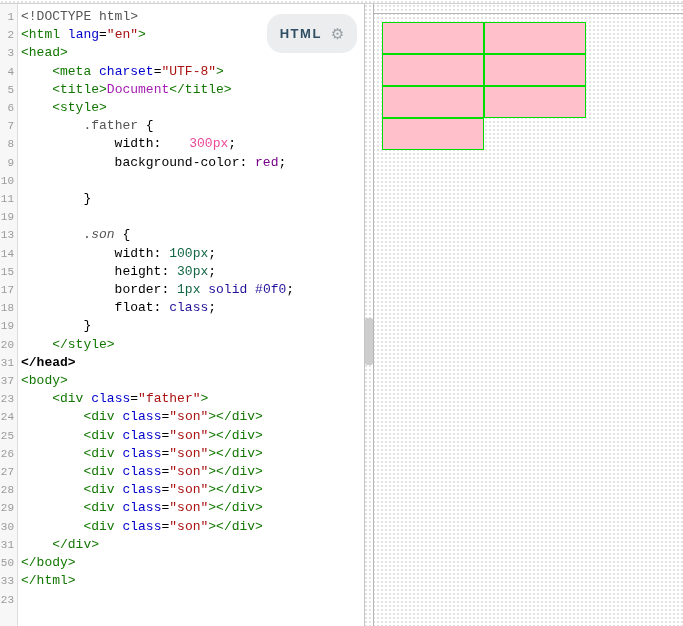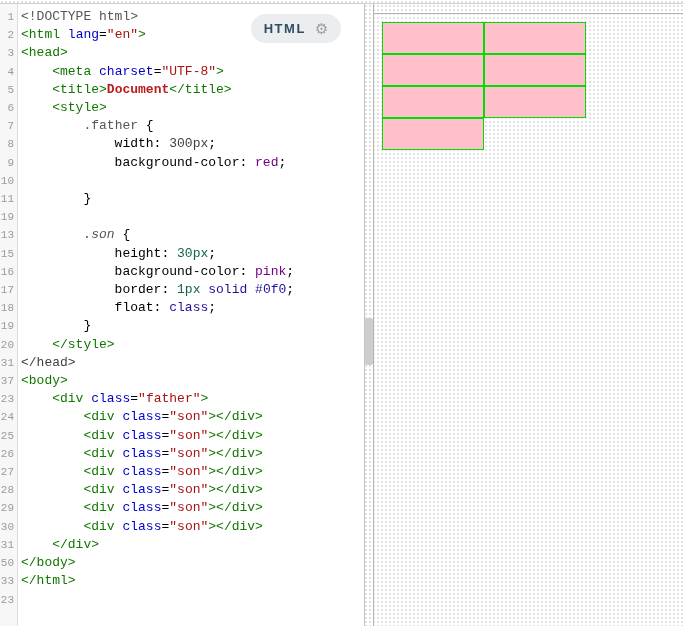--- a/index.html
+++ b/index.html
@@ -30,21 +30,21 @@
   }
   .code-line { display:flex; white-space:pre; }
   .ln {
     flex:0 0 14px; width:14px; padding-right:3px; text-align:right;
     font-size:11px; color:#9b9b9b;
   }
   .code-text { margin-left:4px; color:#000; }
 
   
   .panel-badge {
-    position:absolute; left:251px; top:10px; width:90px; height:29px;
+    position:absolute; left:267px; top:10px; width:90px; height:39px;
     background:#ecedee; border-radius:15px;
     display:flex; align-items:center; justify-content:center; gap:9px;
   }
   .panel-badge .lbl {
     font-size:13px; font-weight:bold; letter-spacing:1.5px; color:#2d4e63;
   }
   .panel-badge .gear { font-size:15px; color:#98a0a6; line-height:1; cursor:pointer; }
 
   
   .divider-line-left  { position:absolute; left:364px; top:4px; bottom:0; width:1px; background:#c5c5c5; }
@@ -66,36 +66,36 @@
 
 <div class="top-rule"></div>
 
 <div class="editor-pane">
   <div class="gutter-bg"></div>
   <div class="code-lines" id="code-lines">
       <div class="code-line"><span class="ln">1</span><span class="code-text"><span style="color: rgb(85, 85, 85);">&lt;!DOCTYPE html&gt;</span></span></div>
       <div class="code-line"><span class="ln">2</span><span class="code-text"><span style="color: rgb(17, 119, 0);">&lt;html</span><span style="color: rgb(0, 0, 0);"> </span><span style="color: rgb(0, 0, 204);">lang</span><span style="color: rgb(0, 0, 0);">=</span><span style="color: rgb(170, 17, 17);">"en"</span><span style="color: rgb(17, 119, 0);">&gt;</span></span></div>
       <div class="code-line"><span class="ln">3</span><span class="code-text"><span style="color: rgb(17, 119, 0);">&lt;head&gt;</span></span></div>
       <div class="code-line"><span class="ln">4</span><span class="code-text"><span style="color: rgb(0, 0, 0);">    </span><span style="color: rgb(17, 119, 0);">&lt;meta</span><span style="color: rgb(0, 0, 0);"> </span><span style="color: rgb(0, 0, 204);">charset</span><span style="color: rgb(0, 0, 0);">=</span><span style="color: rgb(170, 17, 17);">"UTF-8"</span><span style="color: rgb(17, 119, 0);">&gt;</span></span></div>
-      <div class="code-line"><span class="ln">5</span><span class="code-text"><span style="color: rgb(0, 0, 0);">    </span><span style="color: rgb(17, 119, 0);">&lt;title&gt;</span><span style="color: #b91c1c; font-weight: bold;">Document</span><span style="color: rgb(17, 119, 0);">&lt;/title&gt;</span></span></div>
+      <div class="code-line"><span class="ln">5</span><span class="code-text"><span style="color: rgb(0, 0, 0);">    </span><span style="color: rgb(17, 119, 0);">&lt;title&gt;</span><span style="color: #a21caf;">Document</span><span style="color: rgb(17, 119, 0);">&lt;/title&gt;</span></span></div>
       <div class="code-line"><span class="ln">6</span><span class="code-text"><span style="color: rgb(0, 0, 0);">    </span><span style="color: rgb(17, 119, 0);">&lt;style&gt;</span></span></div>
       <div class="code-line"><span class="ln">7</span><span class="code-text"><span style="color: rgb(0, 0, 0);">        </span><span style="color: rgb(85, 85, 85);">.father</span><span style="color: rgb(0, 0, 0);"> {</span></span></div>
-      <div class="code-line"><span class="ln">8</span><span class="code-text"><span style="color: rgb(0, 0, 0);">            width: </span><span style="color: #404040;">300px</span><span style="color: rgb(0, 0, 0);">;</span></span></div>
+      <div class="code-line"><span class="ln">8</span><span class="code-text"><span style="color: rgb(0, 0, 0);">            width: </span><span style="color: #ec4899; margin-left: 20px;">300px</span><span style="color: rgb(0, 0, 0);">;</span></span></div>
       <div class="code-line"><span class="ln">9</span><span class="code-text"><span style="color: rgb(0, 0, 0);">            background-color: </span><span style="color: rgb(119, 0, 136);">red</span><span style="color: rgb(0, 0, 0);">;</span></span></div>
       <div class="code-line"><span class="ln">10</span><span class="code-text"></span></div>
       <div class="code-line"><span class="ln">11</span><span class="code-text"><span style="color: rgb(0, 0, 0);">        }</span></span></div>
       <div class="code-line"><span class="ln">19</span><span class="code-text"></span></div>
       <div class="code-line"><span class="ln">13</span><span class="code-text"><span style="color: rgb(0, 0, 0);">        </span><span style="color: rgb(85, 85, 85); font-style: italic;">.son</span><span style="color: rgb(0, 0, 0);"> {</span></span></div>
+      <div class="code-line"><span class="ln">14</span><span class="code-text"><span style="color: rgb(0, 0, 0);">            width: </span><span style="color: rgb(17, 102, 68);">100px</span><span style="color: rgb(0, 0, 0);">;</span></span></div>
       <div class="code-line"><span class="ln">15</span><span class="code-text"><span style="color: rgb(0, 0, 0);">            height: </span><span style="color: rgb(17, 102, 68);">30px</span><span style="color: rgb(0, 0, 0);">;</span></span></div>
-      <div class="code-line"><span class="ln">16</span><span class="code-text"><span style="color: rgb(0, 0, 0);">            background-color: </span><span style="color: rgb(119, 0, 136);">pink</span><span style="color: rgb(0, 0, 0);">;</span></span></div>
       <div class="code-line"><span class="ln">17</span><span class="code-text"><span style="color: rgb(0, 0, 0);">            border: </span><span style="color: rgb(17, 102, 68);">1px</span><span style="color: rgb(0, 0, 0);"> </span><span style="color: rgb(34, 17, 153);">solid</span><span style="color: rgb(0, 0, 0);"> </span><span style="color: rgb(34, 17, 153);">#0f0</span><span style="color: rgb(0, 0, 0);">;</span></span></div>
       <div class="code-line"><span class="ln">18</span><span class="code-text"><span style="color: rgb(0, 0, 0);">            float: </span><span style="color: rgb(34, 17, 153);">class</span><span style="color: rgb(0, 0, 0);">;</span></span></div>
       <div class="code-line"><span class="ln">19</span><span class="code-text"><span style="color: rgb(0, 0, 0);">        }</span></span></div>
       <div class="code-line"><span class="ln">20</span><span class="code-text"><span style="color: rgb(0, 0, 0);">    </span><span style="color: rgb(17, 119, 0);">&lt;/style&gt;</span></span></div>
-      <div class="code-line"><span class="ln">31</span><span class="code-text"><span style="color: #404040;">&lt;/head&gt;</span></span></div>
+      <div class="code-line"><span class="ln">31</span><span class="code-text"><span style="color: #000000; font-weight: bold;">&lt;/head&gt;</span></span></div>
       <div class="code-line"><span class="ln">37</span><span class="code-text"><span style="color: rgb(17, 119, 0);">&lt;body&gt;</span></span></div>
       <div class="code-line"><span class="ln">23</span><span class="code-text"><span style="color: rgb(0, 0, 0);">    </span><span style="color: rgb(17, 119, 0);">&lt;div</span><span style="color: rgb(0, 0, 0);"> </span><span style="color: rgb(0, 0, 204);">class</span><span style="color: rgb(0, 0, 0);">=</span><span style="color: rgb(170, 17, 17);">"father"</span><span style="color: rgb(17, 119, 0);">&gt;</span></span></div>
       <div class="code-line"><span class="ln">24</span><span class="code-text"><span style="color: rgb(0, 0, 0);">        </span><span style="color: rgb(17, 119, 0);">&lt;div</span><span style="color: rgb(0, 0, 0);"> </span><span style="color: rgb(0, 0, 204);">class</span><span style="color: rgb(0, 0, 0);">=</span><span style="color: rgb(170, 17, 17);">"son"</span><span style="color: rgb(17, 119, 0);">&gt;&lt;/div&gt;</span></span></div>
       <div class="code-line"><span class="ln">25</span><span class="code-text"><span style="color: rgb(0, 0, 0);">        </span><span style="color: rgb(17, 119, 0);">&lt;div</span><span style="color: rgb(0, 0, 0);"> </span><span style="color: rgb(0, 0, 204);">class</span><span style="color: rgb(0, 0, 0);">=</span><span style="color: rgb(170, 17, 17);">"son"</span><span style="color: rgb(17, 119, 0);">&gt;&lt;/div&gt;</span></span></div>
       <div class="code-line"><span class="ln">26</span><span class="code-text"><span style="color: rgb(0, 0, 0);">        </span><span style="color: rgb(17, 119, 0);">&lt;div</span><span style="color: rgb(0, 0, 0);"> </span><span style="color: rgb(0, 0, 204);">class</span><span style="color: rgb(0, 0, 0);">=</span><span style="color: rgb(170, 17, 17);">"son"</span><span style="color: rgb(17, 119, 0);">&gt;&lt;/div&gt;</span></span></div>
       <div class="code-line"><span class="ln">27</span><span class="code-text"><span style="color: rgb(0, 0, 0);">        </span><span style="color: rgb(17, 119, 0);">&lt;div</span><span style="color: rgb(0, 0, 0);"> </span><span style="color: rgb(0, 0, 204);">class</span><span style="color: rgb(0, 0, 0);">=</span><span style="color: rgb(170, 17, 17);">"son"</span><span style="color: rgb(17, 119, 0);">&gt;&lt;/div&gt;</span></span></div>
       <div class="code-line"><span class="ln">28</span><span class="code-text"><span style="color: rgb(0, 0, 0);">        </span><span style="color: rgb(17, 119, 0);">&lt;div</span><span style="color: rgb(0, 0, 0);"> </span><span style="color: rgb(0, 0, 204);">class</span><span style="color: rgb(0, 0, 0);">=</span><span style="color: rgb(170, 17, 17);">"son"</span><span style="color: rgb(17, 119, 0);">&gt;&lt;/div&gt;</span></span></div>
       <div class="code-line"><span class="ln">29</span><span class="code-text"><span style="color: rgb(0, 0, 0);">        </span><span style="color: rgb(17, 119, 0);">&lt;div</span><span style="color: rgb(0, 0, 0);"> </span><span style="color: rgb(0, 0, 204);">class</span><span style="color: rgb(0, 0, 0);">=</span><span style="color: rgb(170, 17, 17);">"son"</span><span style="color: rgb(17, 119, 0);">&gt;&lt;/div&gt;</span></span></div>
       <div class="code-line"><span class="ln">30</span><span class="code-text"><span style="color: rgb(0, 0, 0);">        </span><span style="color: rgb(17, 119, 0);">&lt;div</span><span style="color: rgb(0, 0, 0);"> </span><span style="color: rgb(0, 0, 204);">class</span><span style="color: rgb(0, 0, 0);">=</span><span style="color: rgb(170, 17, 17);">"son"</span><span style="color: rgb(17, 119, 0);">&gt;&lt;/div&gt;</span></span></div>
       <div class="code-line"><span class="ln">31</span><span class="code-text"><span style="color: rgb(0, 0, 0);">    </span><span style="color: rgb(17, 119, 0);">&lt;/div&gt;</span></span></div>

